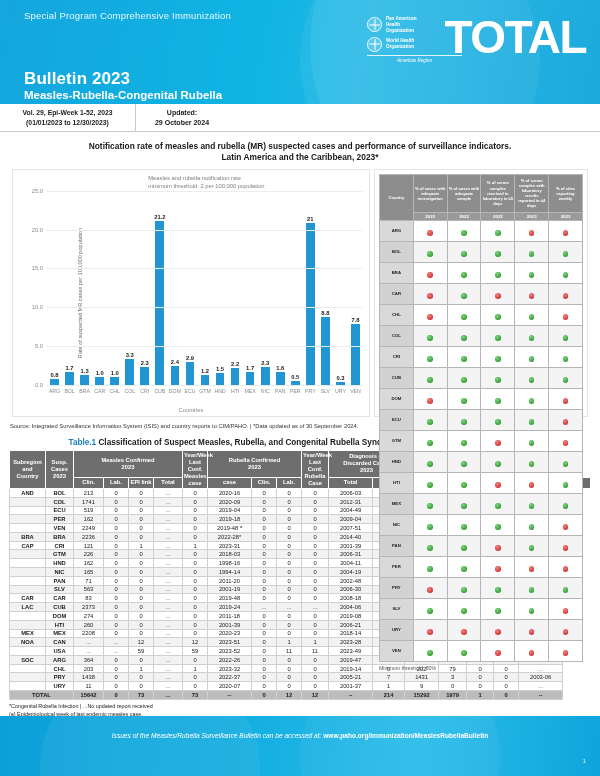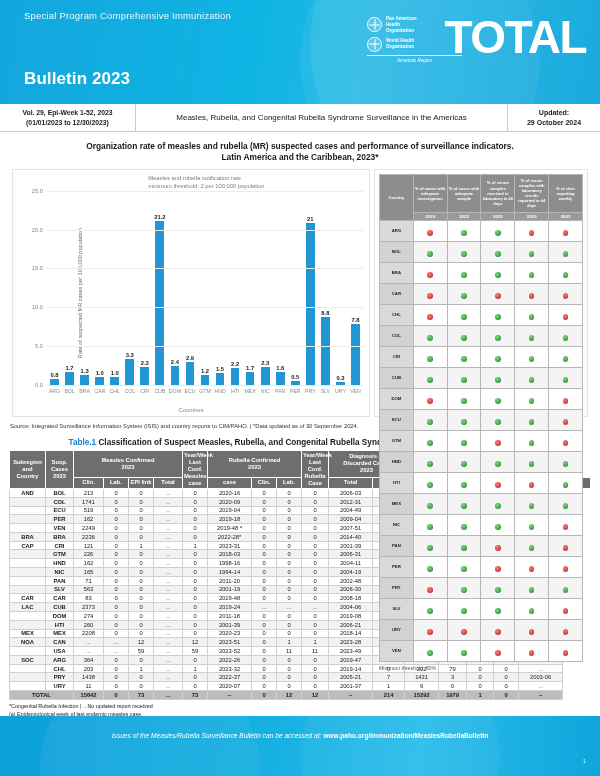--- a/index.html
+++ b/index.html
@@ -219,20 +219,21 @@
     position:absolute; right:14px; bottom:12px; color:#d9f1fb; font-size:6px; z-index:2;
   }
 </style>
 </head>
 <body>
 
 <div class="header">
   <div class="hdr-text">
     <div class="hdr-sub">Special Program Comprehensive Immunization</div>
     <div class="hdr-title">Bulletin 2023</div>
+    <div class="hdr-line3">Measles-Rubella-Congenital Rubella</div>
   </div>
   <div class="logo-block">
     <div class="logo-row">
       <span class="logo-emblem"></span>
       <span class="logo-words" style="white-space:pre-line">Pan American
 Health
 Organization</span>
     </div>
     <div class="logo-row">
       <span class="logo-emblem"></span>
@@ -240,27 +241,26 @@
 Organization</span>
     </div>
     <div class="logo-region">Americas Region</div>
   </div>
   <div class="paho-word">TOTAL</div>
 </div>
 
 <div class="subbar">
   <div class="cell sb-left" style="white-space:pre-line">Vol. 29, Epi-Week 1-52, 2023
 (01/01/2023 to 12/30/2023)</div>
-  <div class="cell sb-mid">Measles, Rubella, and Congenital Rubella Syndrome Surveillance in the Americas</div>
   <div class="cell sb-right" style="white-space:pre-line">Updated:
 29 October 2024</div>
 </div>
 
 <div class="fig-title">
-  <div>Organization rate of measles and rubella (MR) suspected cases and performance of surveillance indicators.</div>
+  <div>Notification rate of measles and rubella (MR) suspected cases and performance of surveillance indicators.</div>
   <div>Latin America and the Caribbean, 2023*</div>
 </div>
 
 <div class="chart-wrap">
 
   <div class="chart-box">
     <div class="ylabel">Rate of suspected MR cases per 100,000 population</div>
     <div class="note">Measles and rubella notification rate
 minimum threshold: 2 per 100,000 population</div>
     <div class="plot" id="plot">

